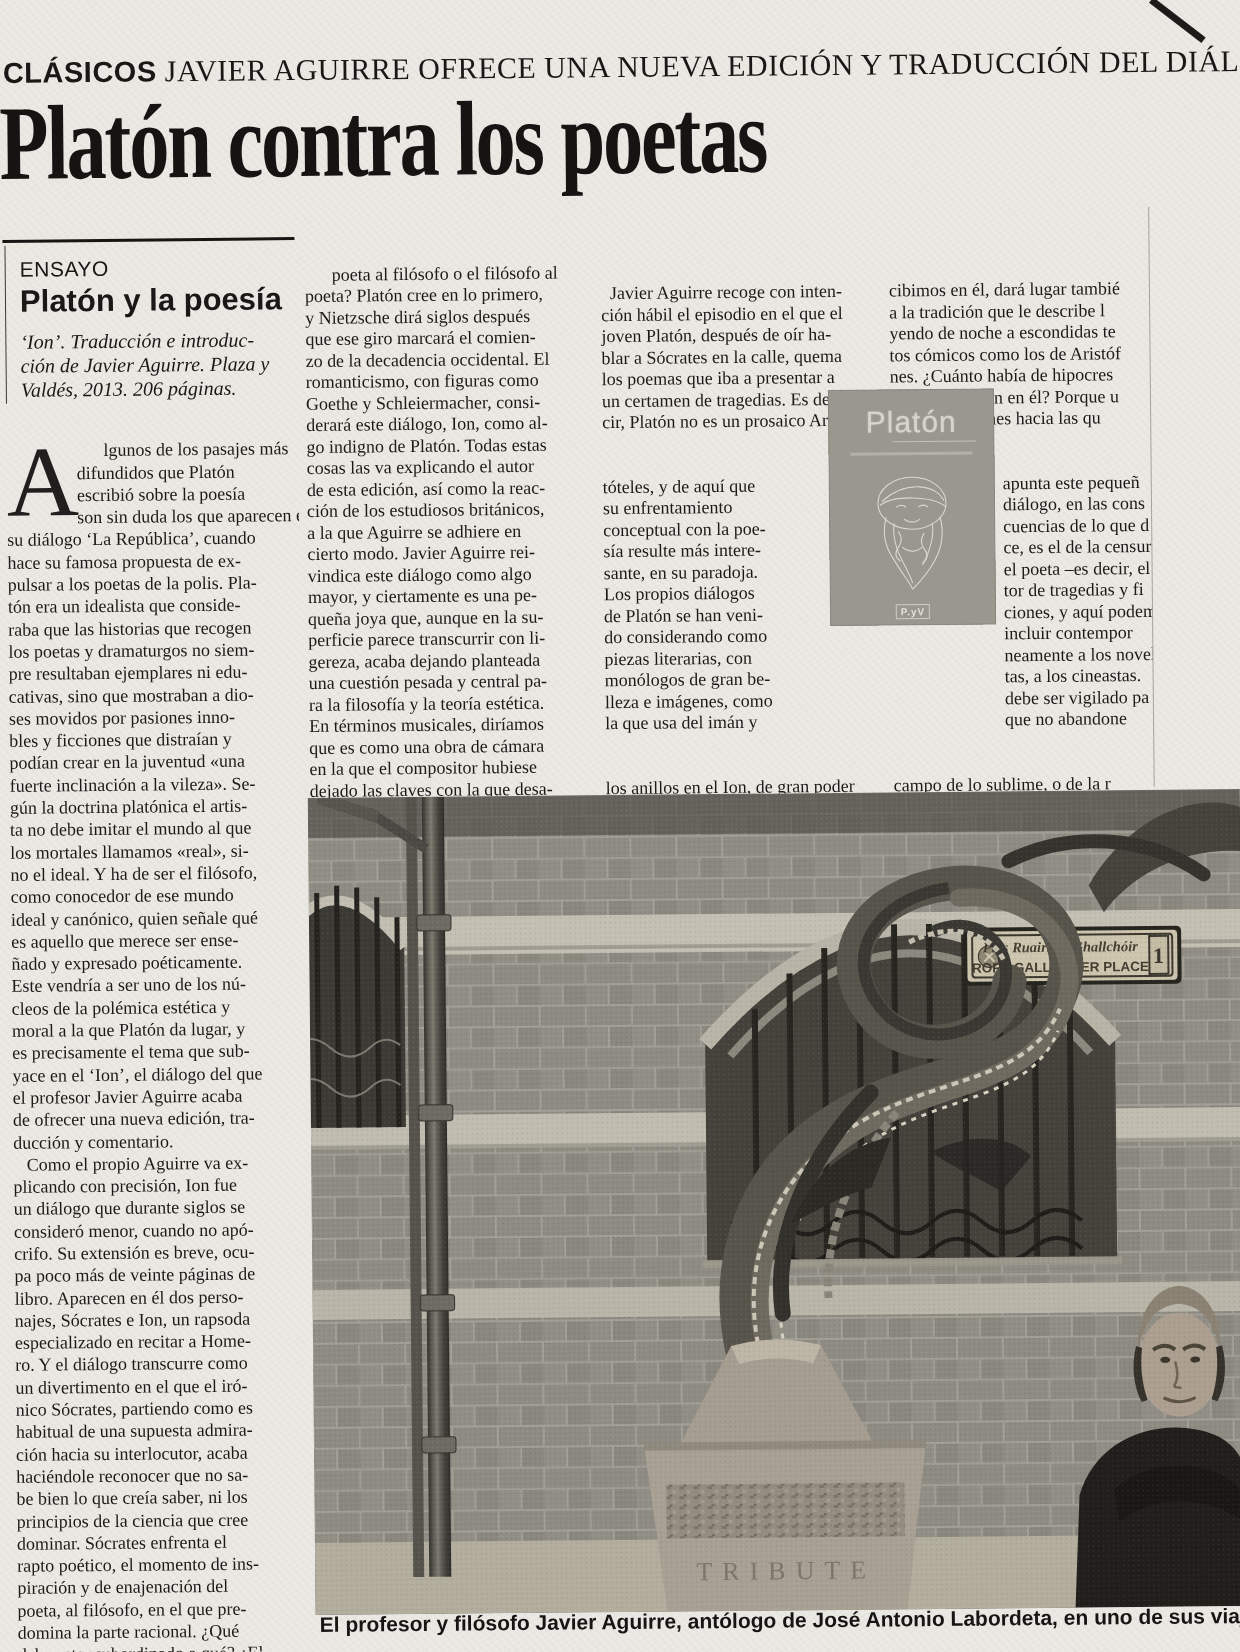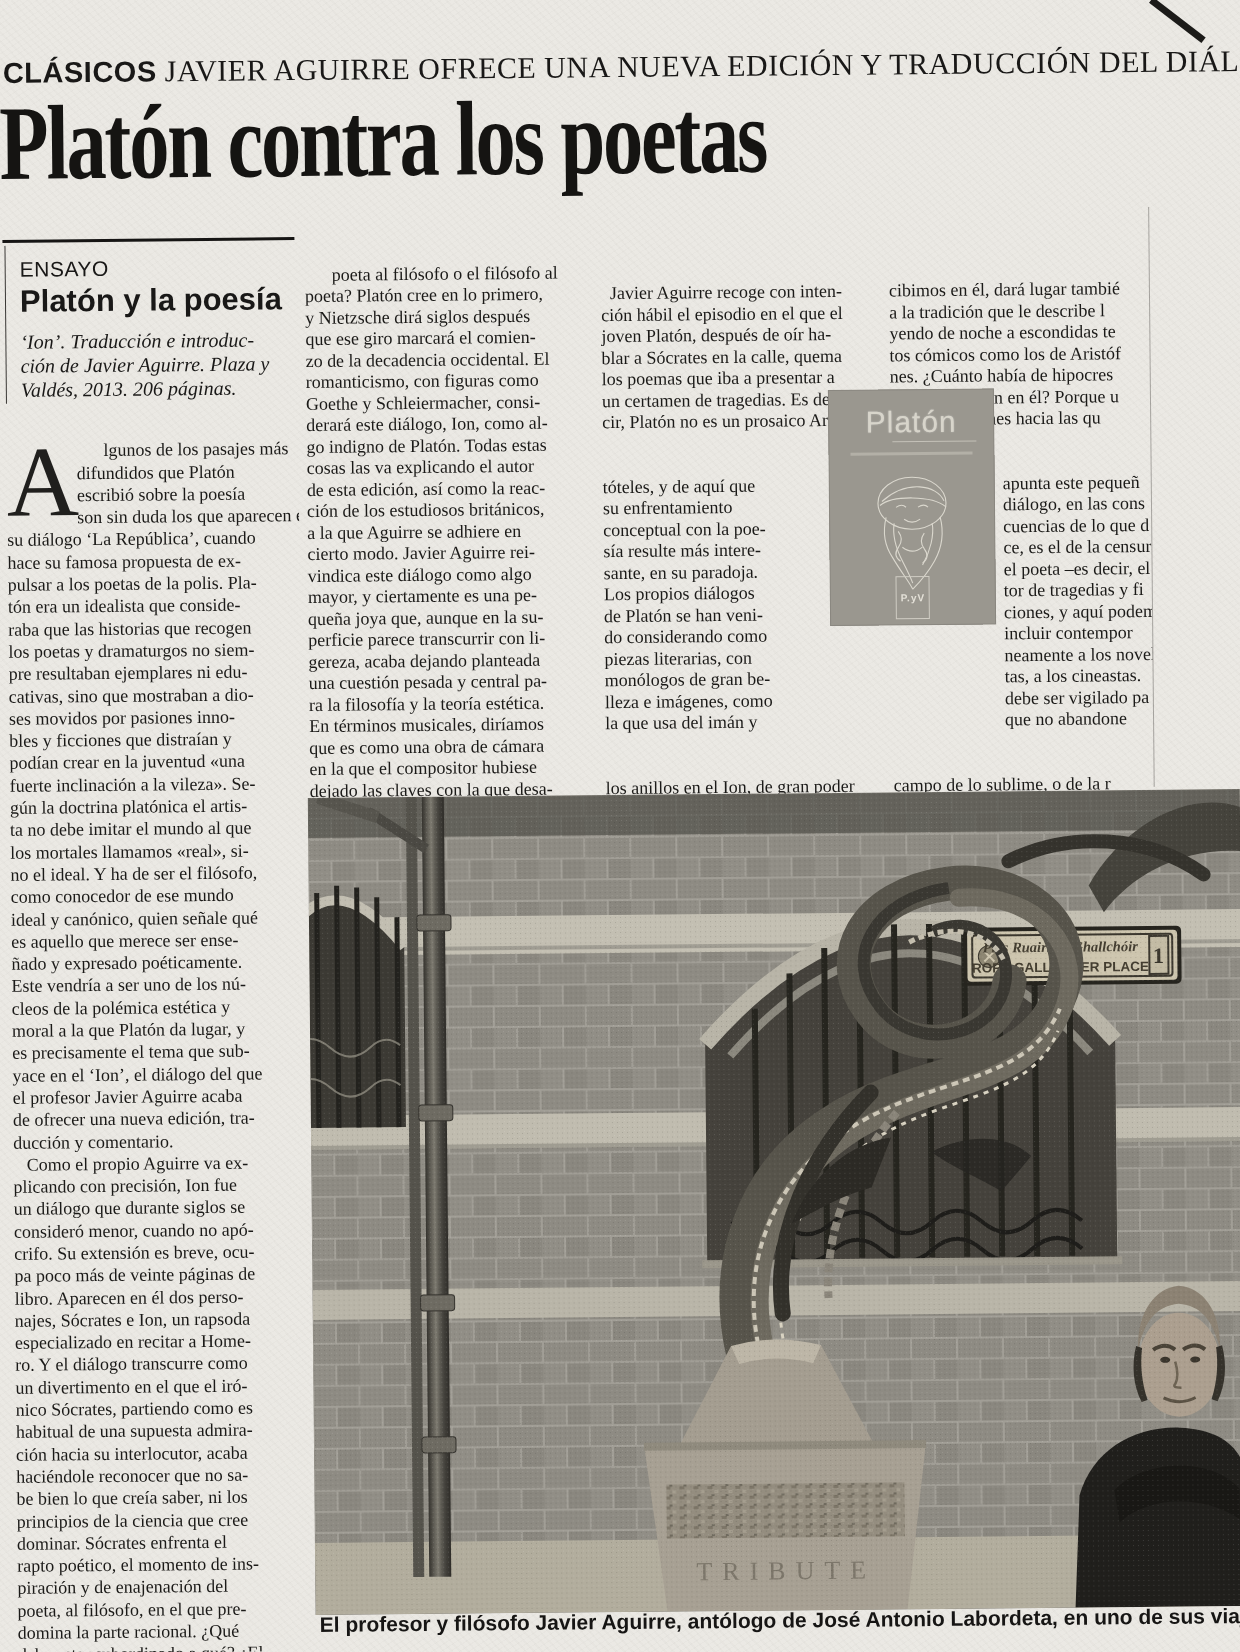--- a/index.html
+++ b/index.html
@@ -38,21 +38,21 @@
   
   .cover{position:absolute;left:832px;top:392px;width:166px;height:236px;background:#9a978f;
     box-shadow:0 0 0 1px #8a8780 inset;overflow:hidden;}
   .cover .ctitle{font-family:"Liberation Sans",sans-serif;font-size:30px;color:#d8d5cb;text-align:center;
     margin-top:16px;letter-spacing:1px;text-shadow:0 0 2px rgba(255,255,255,.4);}
   .cover .hr1{height:1px;background:#c4c1b8;margin:2px 18px 0 64px;}
   .cover .bar{height:3px;background:#b3b0a7;margin:10px 22px 0 22px;}
   .cover .sketch{display:block;margin:6px auto 0 auto;}
   .cover .logo{position:absolute;left:50%;bottom:6px;transform:translateX(-50%);
     font-family:"Liberation Sans",sans-serif;font-size:10px;font-weight:bold;color:#e4e1d8;
-    border:1px solid #d0cdc4;padding:15px 4px;letter-spacing:1px;}
+    border:1px solid #d0cdc4;padding:1px 4px;letter-spacing:1px;}
   
   .photo{position:absolute;left:308px;top:795px;width:932px;height:817px;background:#8e8b83;overflow:hidden;}
   .photo svg{display:block;}
   
   .caption{position:absolute;left:312px;top:1610px;width:926px;font-family:"Liberation Sans",sans-serif;
     white-space:nowrap;overflow:hidden;}
   .caption .cap{font-weight:bold;font-size:21px;color:#161514;}
   
   .streak{position:absolute;left:1152px;top:22px;width:66px;height:7px;background:#1c1b19;transform:rotate(38deg);}
   .edge-line{position:absolute;left:1154px;top:212px;width:1px;height:580px;background:rgba(40,38,35,.35);}

